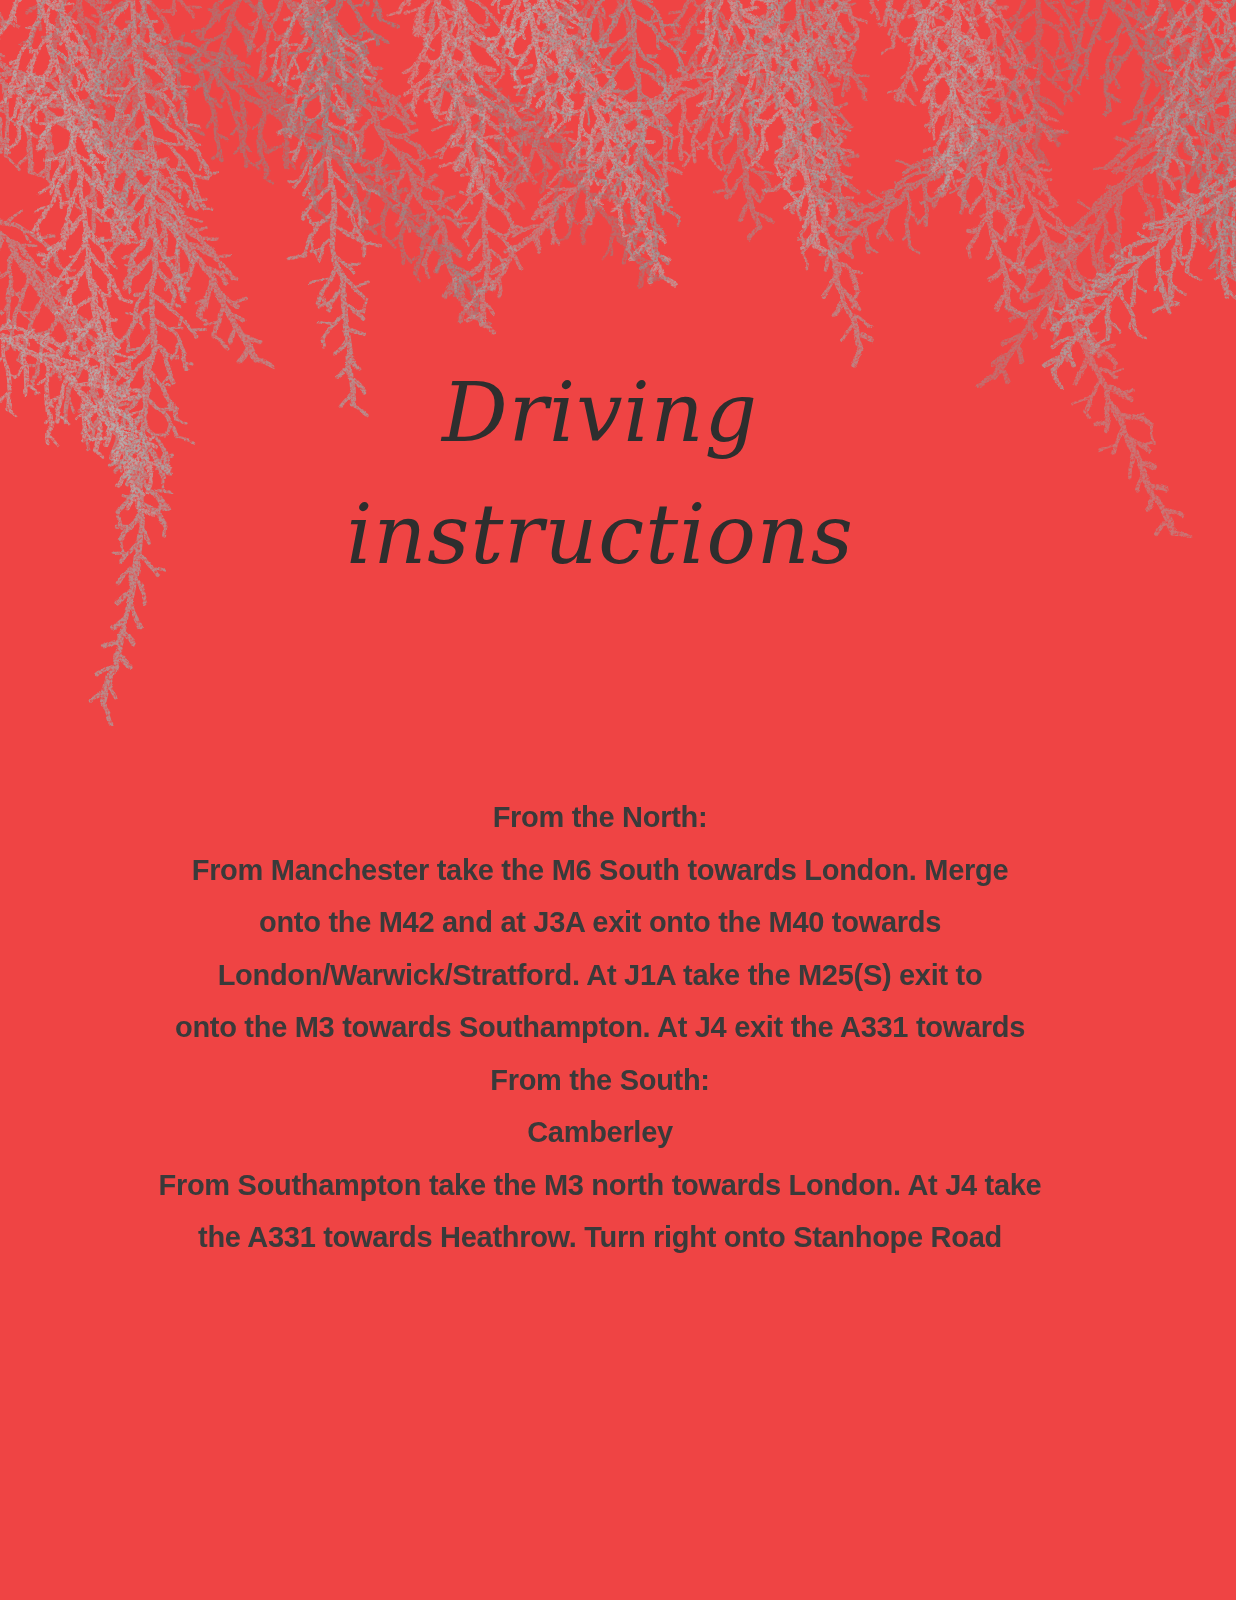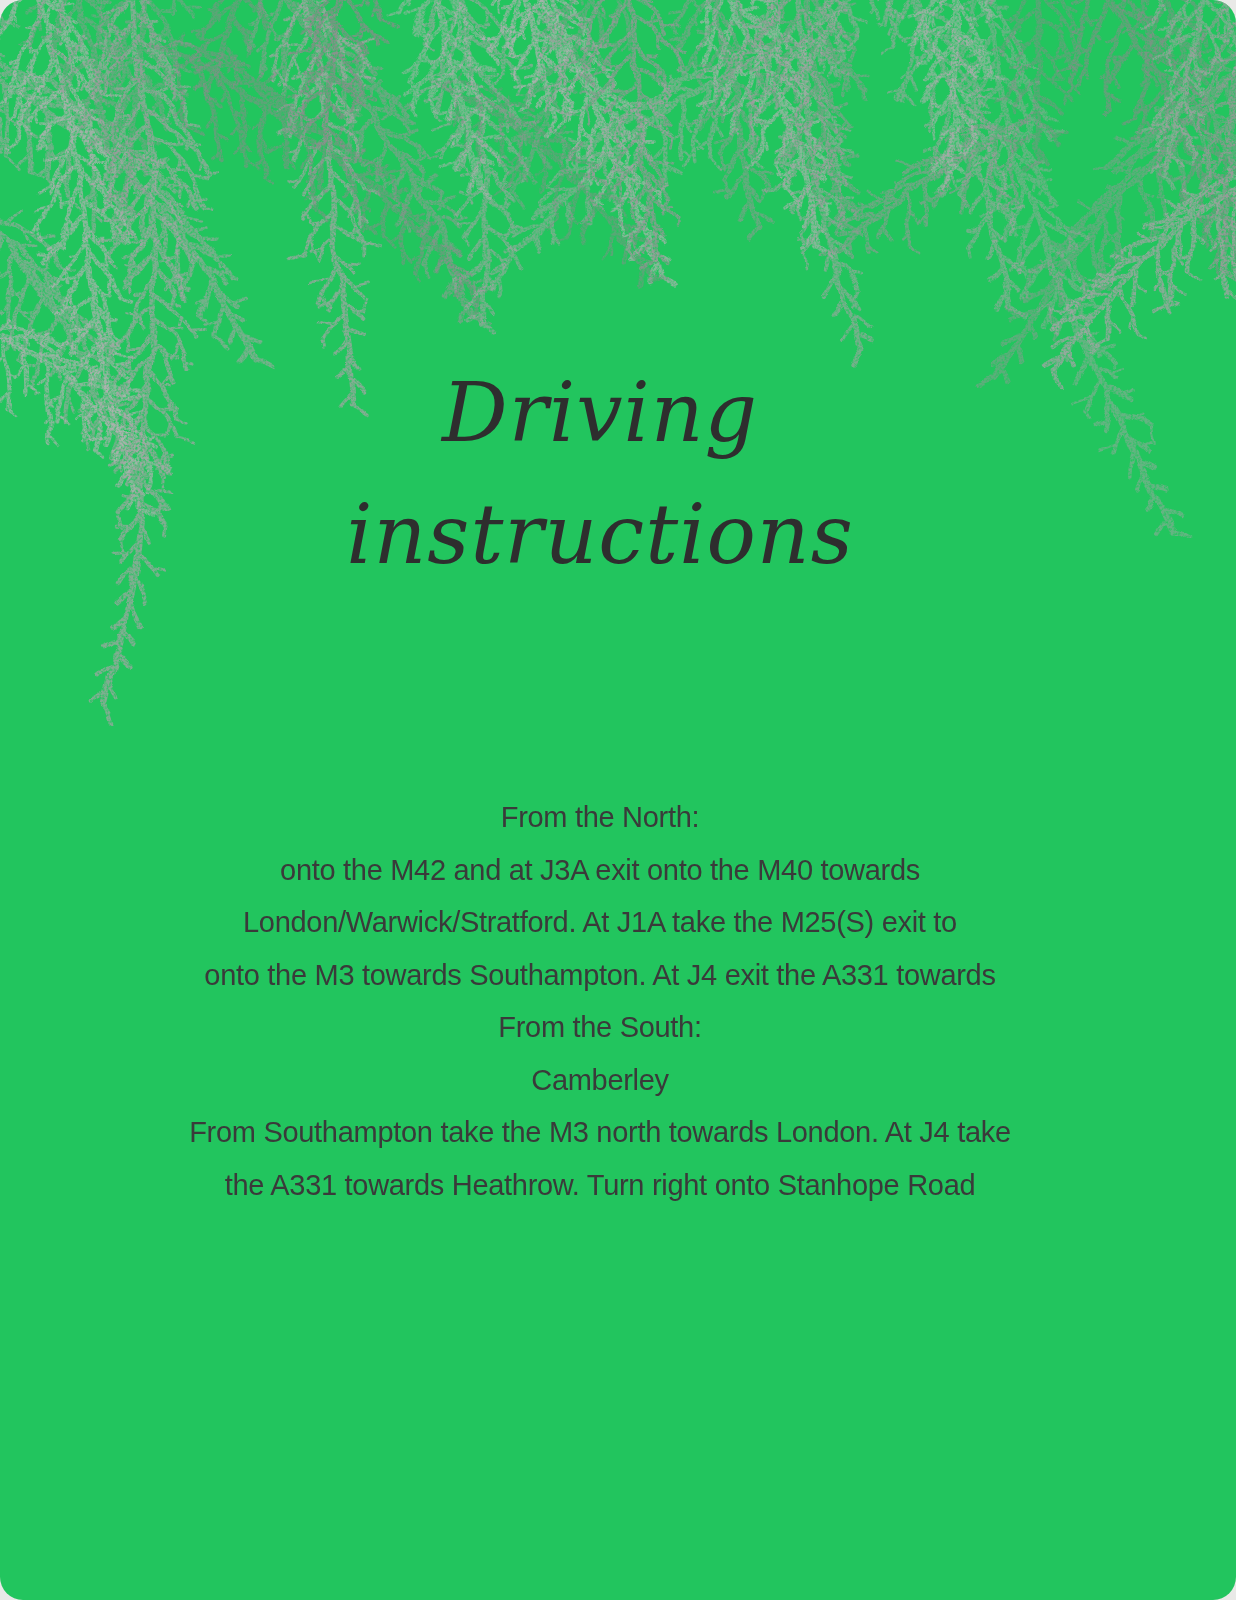--- a/index.html
+++ b/index.html
@@ -36,34 +36,34 @@
     letter-spacing: 1px;
     color: #2e2e2e;
   }
   .directions {
     position: absolute;
     left: 0;
     right: 36px;
     top: 791px;
     text-align: center;
     font-family: "Liberation Sans", "DejaVu Sans", sans-serif;
-    font-weight: 400;
+    font-weight: 700;
     font-size: 29px;
     line-height: 52.5px;
     letter-spacing: -0.3px;
     color: #3a3a3a;
   }
   .dir-line {
     white-space: nowrap;
   }
 </style>
 </head>
 <body>
 
-<div class="card" style="background: #22c55e; border-radius: 23px;">
+<div class="card" style="background: #ef4444;">
 
   <svg class="branches-svg" viewBox="0 0 1236 1600" xmlns="http://www.w3.org/2000/svg">
     <defs>
       <filter id="watercolor" x="-5%" y="-5%" width="110%" height="115%" color-interpolation-filters="sRGB">
         <feTurbulence type="fractalNoise" baseFrequency="0.022 0.028" numOctaves="3" seed="7" result="disp"></feTurbulence>
         <feDisplacementMap in="SourceGraphic" in2="disp" scale="14" xChannelSelector="R" yChannelSelector="G" result="rough"></feDisplacementMap>
         <feTurbulence type="fractalNoise" baseFrequency="0.42" numOctaves="2" seed="22" result="grain"></feTurbulence>
         <feComponentTransfer in="grain" result="gmask">
           <feFuncA type="linear" slope="2.2" intercept="-0.3"></feFuncA>
         </feComponentTransfer>
@@ -259,20 +259,21 @@
       </g>
   </svg>
 
   <div class="title" style="color: rgb(46, 46, 46);">
     <span>Driving</span><br>
     <span>instructions</span>
   </div>
 
   <div class="directions" style="color: rgb(58, 58, 58);">
       <div class="dir-line">From the North:</div>
+      <div class="dir-line">From Manchester take the M6 South towards London. Merge</div>
       <div class="dir-line">onto the M42 and at J3A exit onto the M40 towards</div>
       <div class="dir-line">London/Warwick/Stratford. At J1A take the M25(S) exit to</div>
       <div class="dir-line">onto the M3 towards Southampton. At J4 exit the A331 towards</div>
       <div class="dir-line">From the South:</div>
       <div class="dir-line">Camberley</div>
       <div class="dir-line">From Southampton take the M3 north towards London. At J4 take</div>
       <div class="dir-line">the A331 towards Heathrow. Turn right onto Stanhope Road</div>
     </div>
 
 </div>

